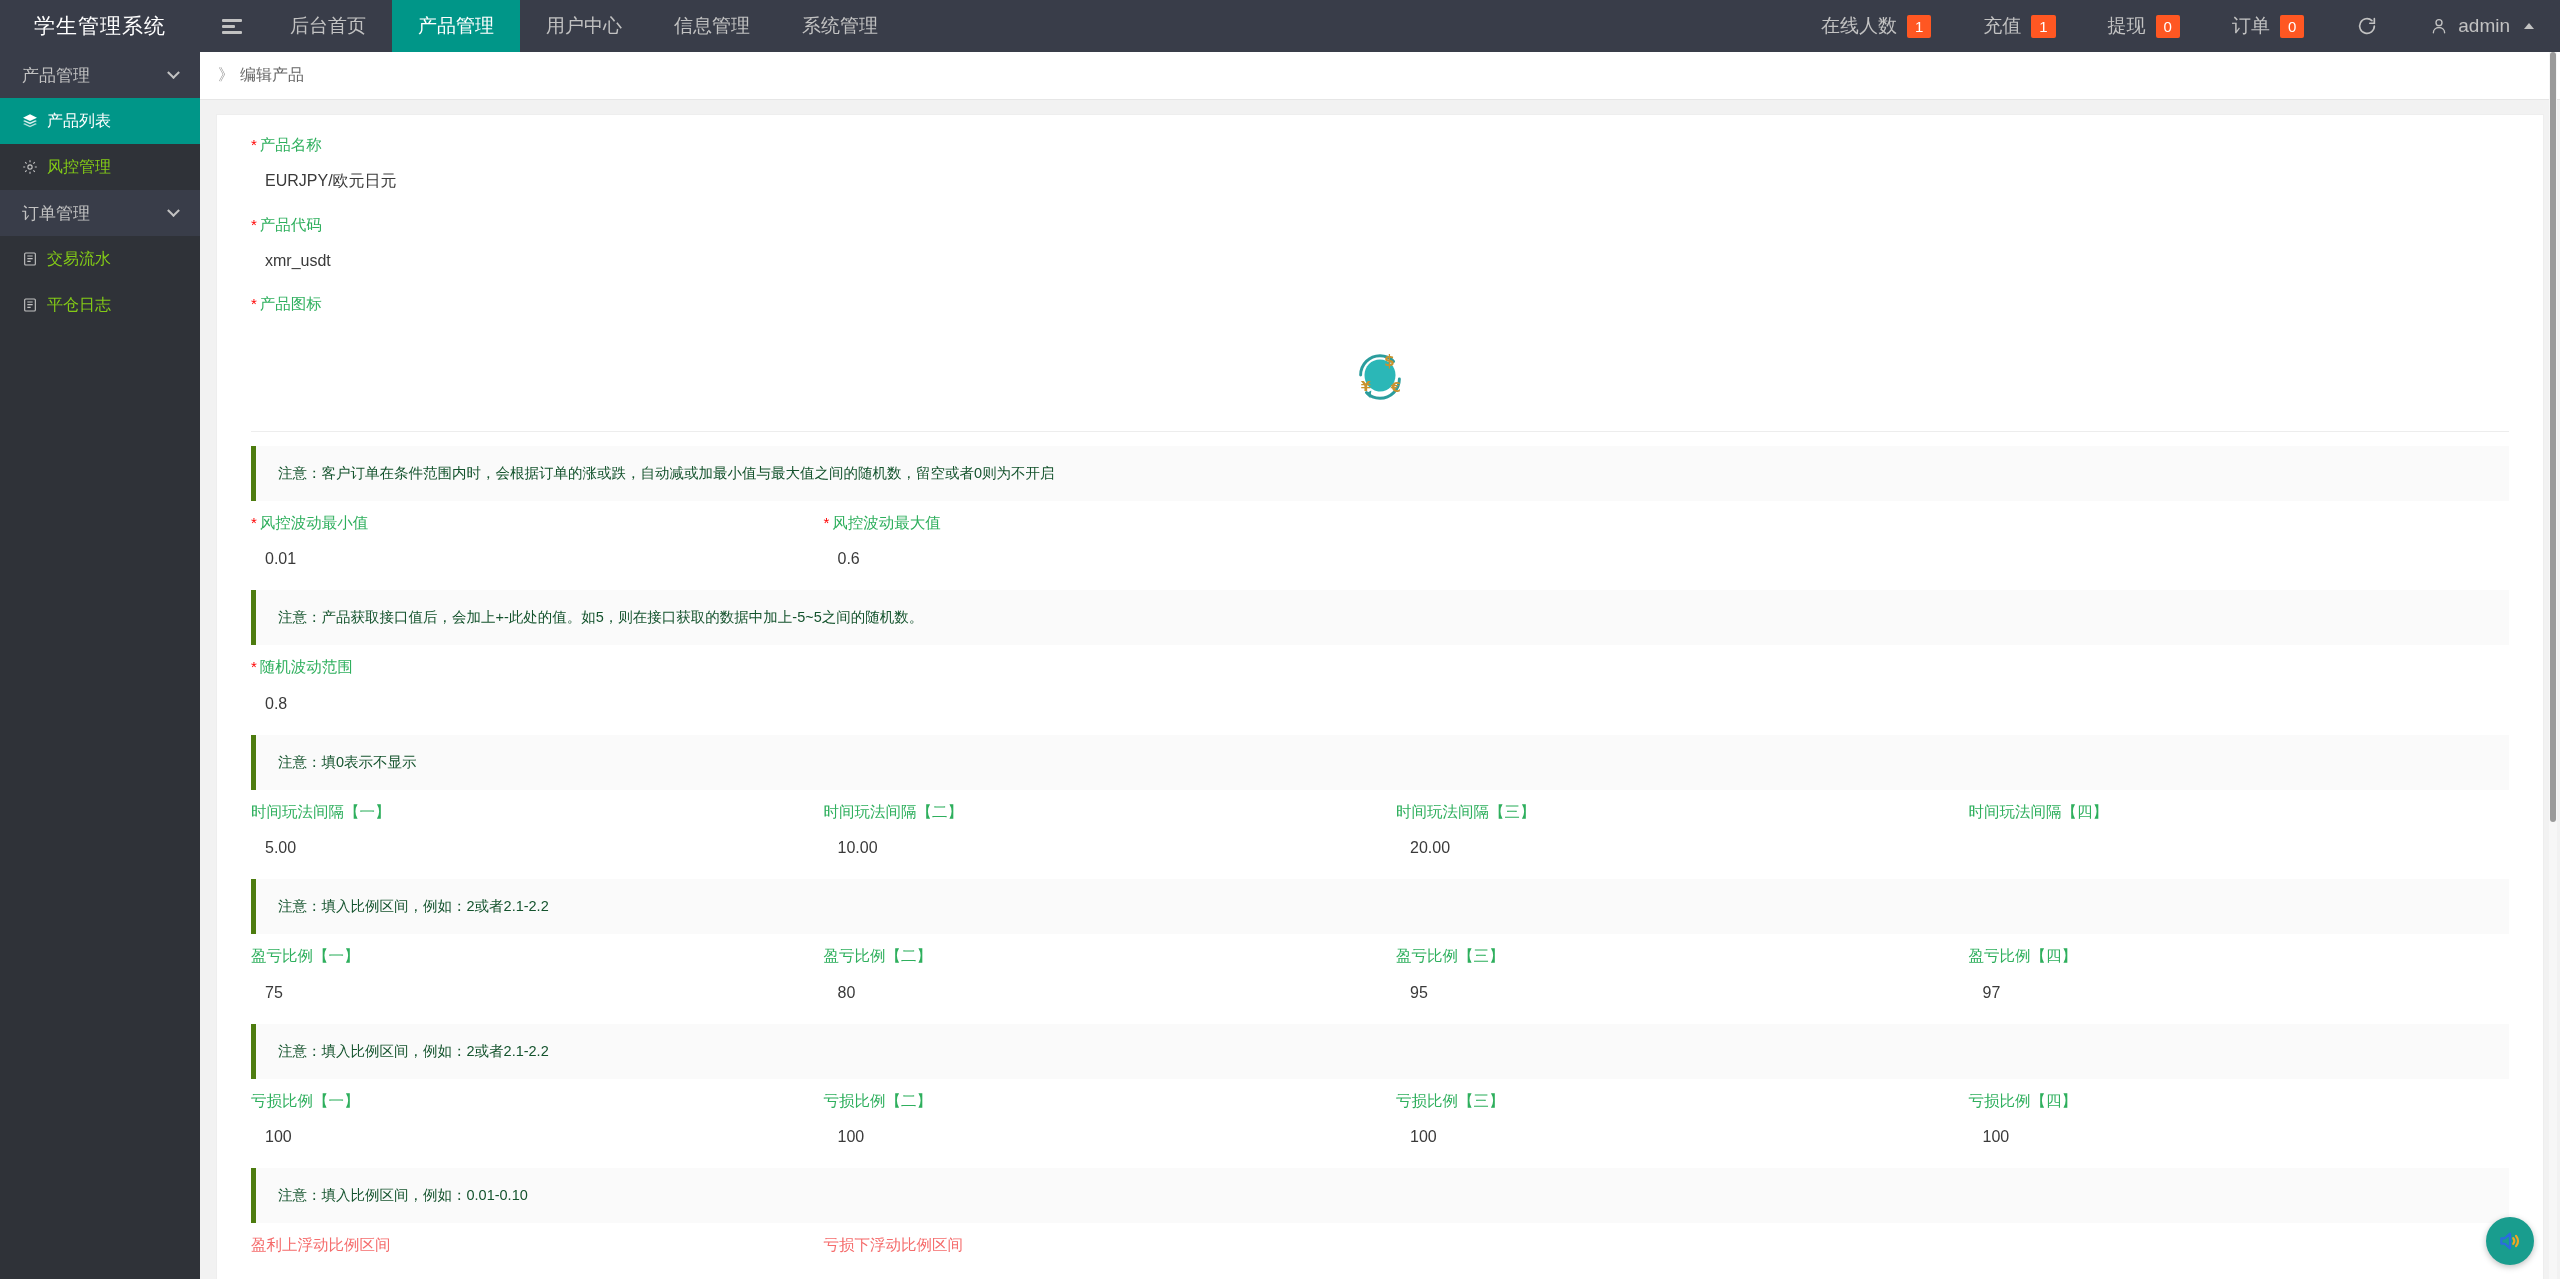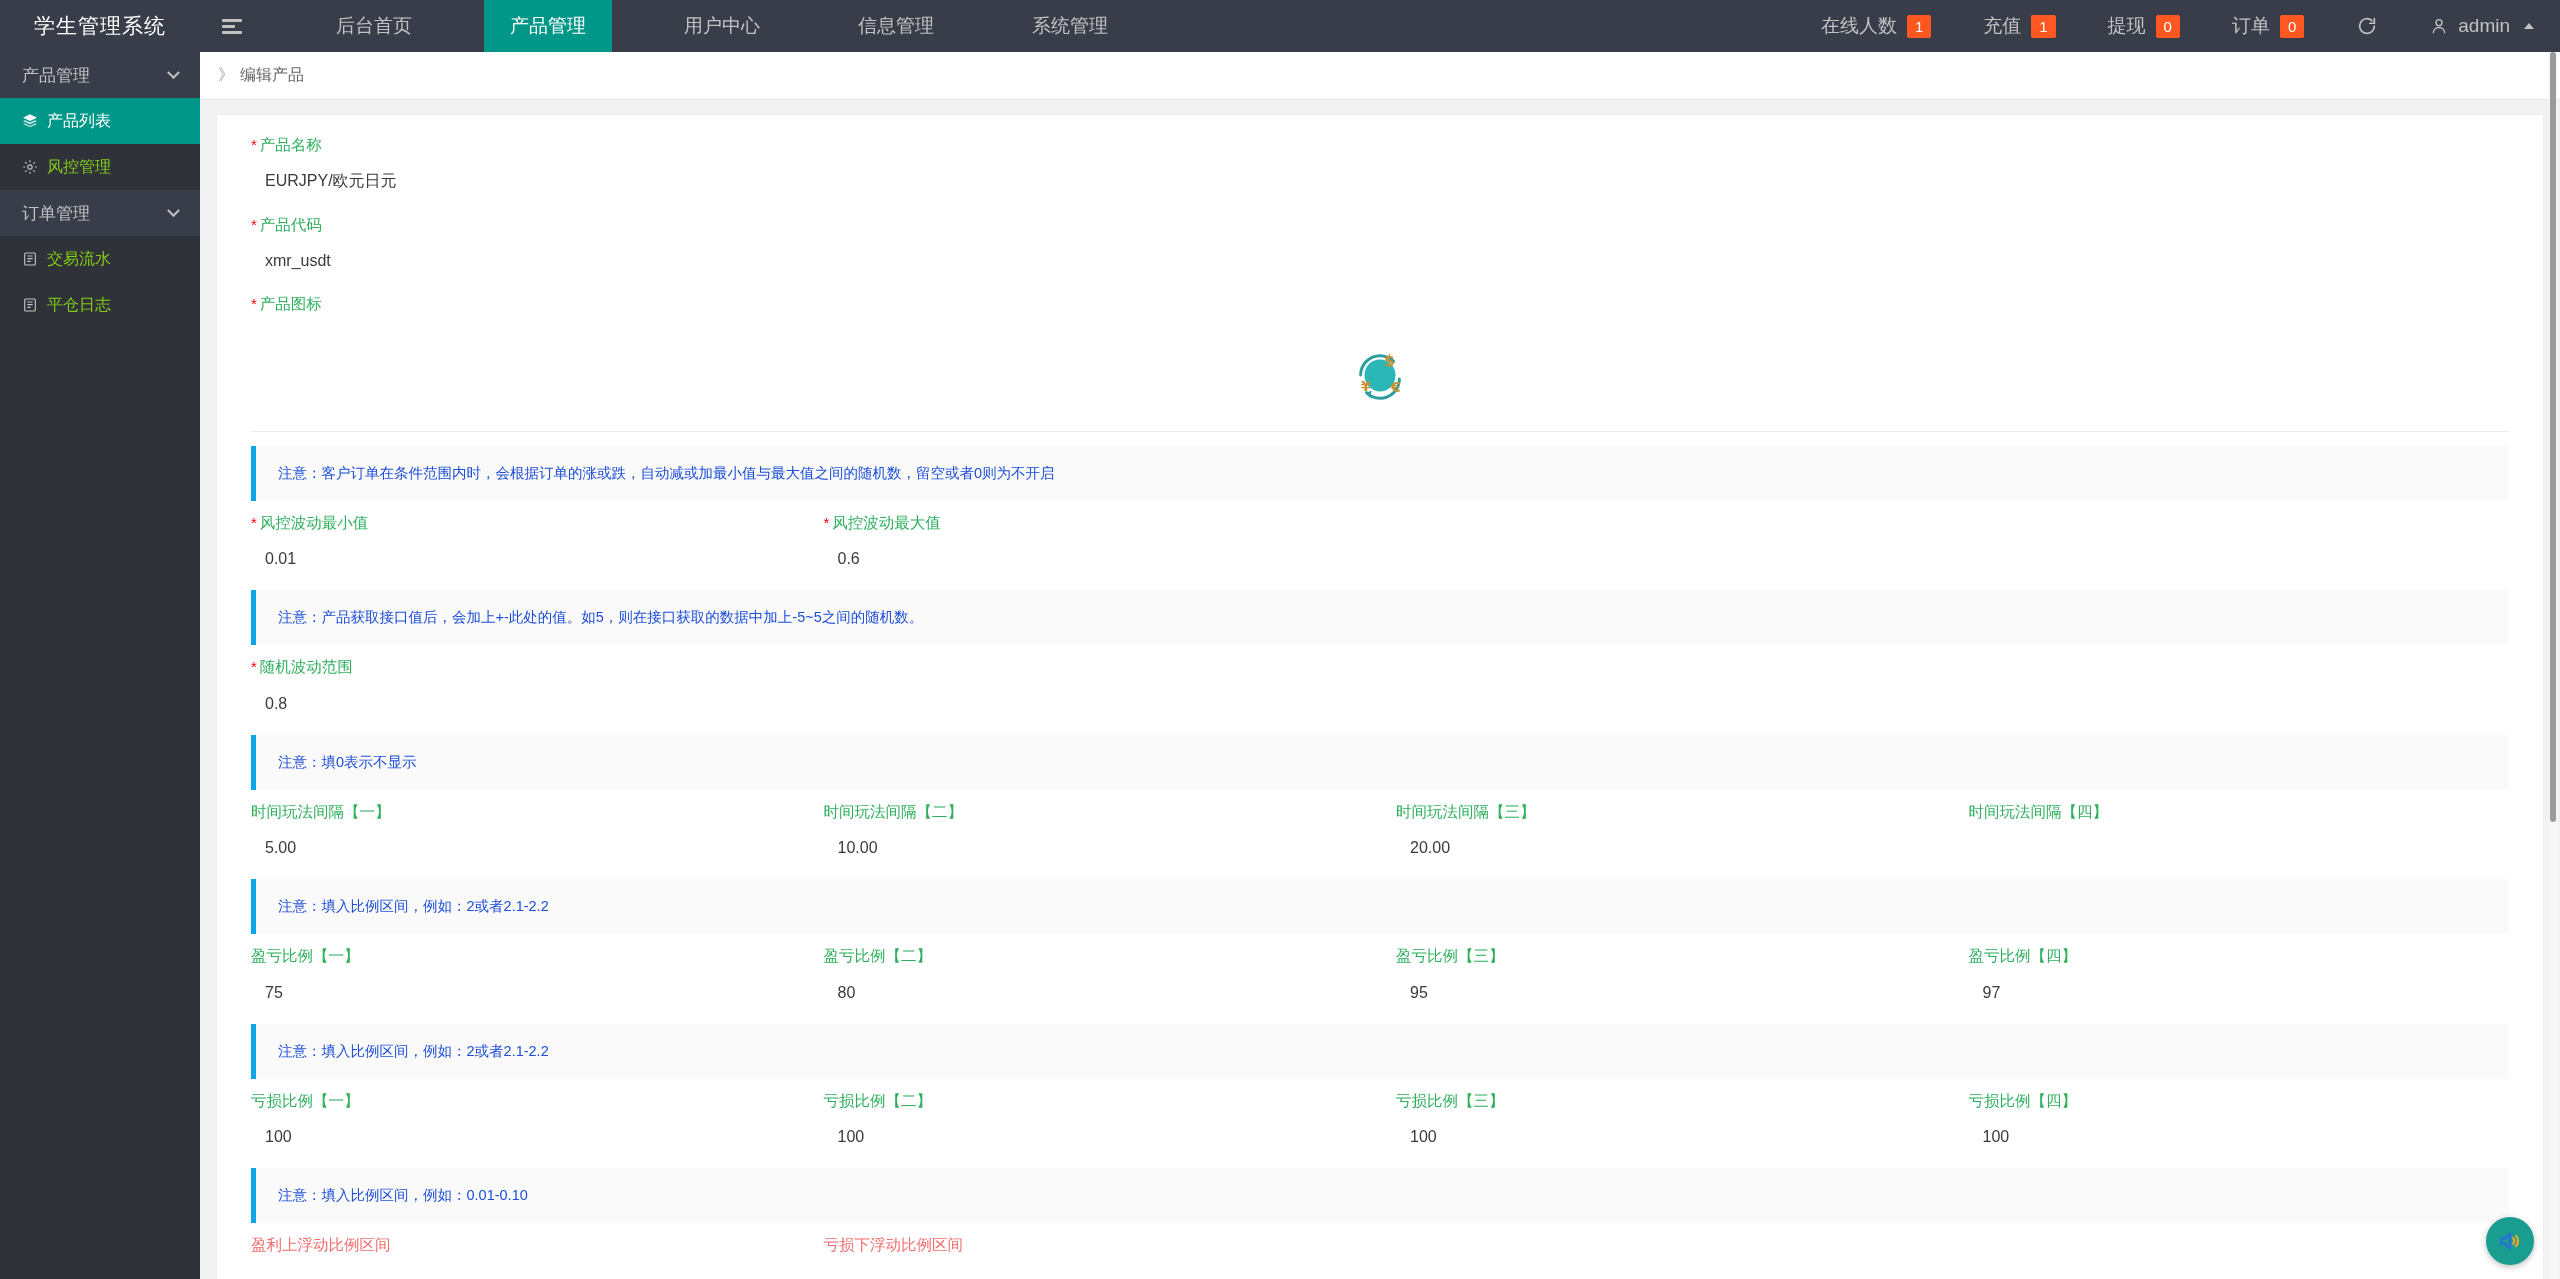--- a/index.html
+++ b/index.html
@@ -18,21 +18,21 @@
     display: flex; align-items: flex-start;
     color: #c2c2c2;
     font-size: 19px;
     z-index: 40;
   }
   #logo {
     width: 200px; height: 52px;
     display: flex; align-items: center; justify-content: center;
     color: #ffffff; font-size: 21px; letter-spacing: 1px;
   }
-  .navgroup { display: flex; align-items: stretch; gap: 46px; }
+  .navgroup { display: flex; align-items: stretch; }
   .navitem {
     padding: 0 26px; height: 52px;
     display: flex; align-items: center; justify-content: center;
     color: #c2c2c2; cursor: pointer; white-space: nowrap;
   }
   .navitem.active { background: #009688; color: #ffffff; }
   .navitem.iconbtn { padding: 0 22px; }
   .hamburger { display: flex; flex-direction: column; justify-content: center; gap: 3px; width: 20px; }
   .hamburger span { display: block; height: 3px; background: #c2c2c2; border-radius: 1px; }
   .hamburger span:nth-child(1) { width: 20px; }
@@ -131,24 +131,24 @@
   .fvalue {
     font-size: 16px; color: #3a3a3a;
     padding-left: 14px;
     height: 34px; display: flex; align-items: center;
   }
 
   .row4 { display: flex; }
   .col4 { width: 25%; }
 
   .note {
-    border-left: 5px solid #0ea5e9;
+    border-left: 5px solid #4d7c0f;
     background: #fafafa;
     padding: 18px 0 18px 22px;
-    color: #1d4ed8; font-size: 14.5px;
+    color: #14532d; font-size: 14.5px;
     margin: 14px 16px 14px 16px;
   }
 
   .iconbox {
     border-bottom: 1px solid #ededed;
     height: 108px;
     display: flex; align-items: center; justify-content: center;
     margin: 0 16px;
   }
   .prod-icon { width: 62px; height: 62px; }

